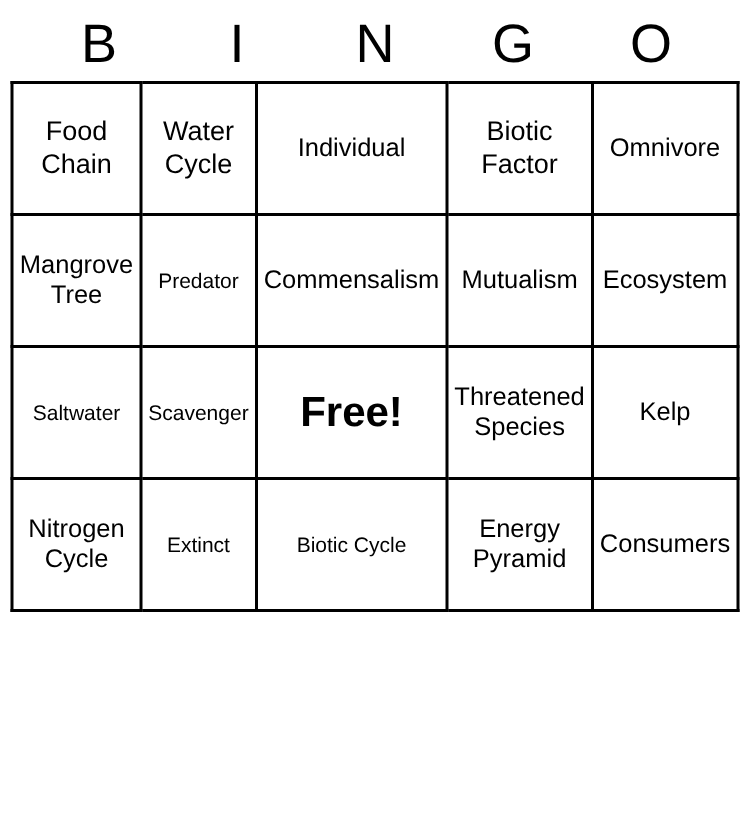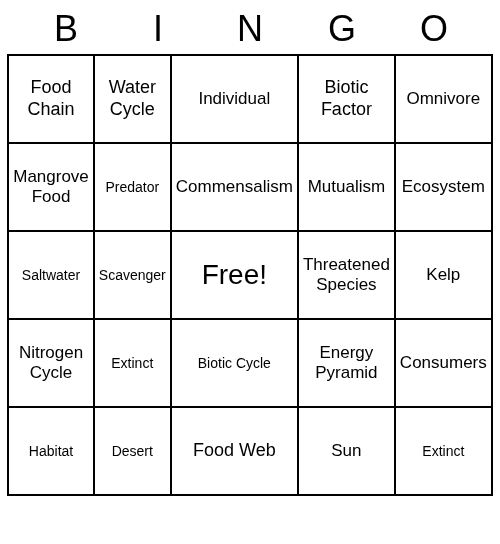--- a/index.html
+++ b/index.html
@@ -60,21 +60,21 @@
       line-height: 1.2;
     }
 
     .cell-small {
       font-size: 17px;
       line-height: 1.2;
     }
 
     .cell-free {
       font-size: 28px;
-      font-weight: normal;
+      font-weight: bold;
       margin-left: 12px;
     }
 
     .cell-xlarge {
       font-size: 17px;
       font-weight: normal;
     }
   </style>
 </head>
 <body>
@@ -90,41 +90,34 @@
 <table class="bingo-grid">
   <tbody id="grid-body">
       <tr>
         <td class="cell-large">Food Chain</td>
         <td class="cell-large">Water Cycle</td>
         <td class="cell-small">Individual</td>
         <td class="cell-large">Biotic Factor</td>
         <td class="cell-small">Omnivore</td>
       </tr>
       <tr>
-        <td class="cell-small">Mangrove Food</td>
+        <td class="cell-small">Mangrove Tree</td>
         <td class="cell-medium">Predator</td>
         <td class="cell-small">Commensalism</td>
         <td class="cell-small">Mutualism</td>
         <td class="cell-small">Ecosystem</td>
       </tr>
       <tr>
         <td class="cell-medium">Saltwater</td>
         <td class="cell-medium">Scavenger</td>
         <td class="cell-free">Free!</td>
         <td class="cell-small">Threatened Species</td>
         <td class="cell-xlarge">Kelp</td>
       </tr>
       <tr>
         <td class="cell-small">Nitrogen Cycle</td>
         <td class="cell-medium">Extinct</td>
         <td class="cell-medium">Biotic Cycle</td>
         <td class="cell-small">Energy Pyramid</td>
         <td class="cell-small">Consumers</td>
       </tr>
-      <tr>
-        <td class="cell-medium">Habitat</td>
-        <td class="cell-medium">Desert</td>
-        <td class="cell-large">Food Web</td>
-        <td class="cell-xlarge">Sun</td>
-        <td class="cell-medium">Extinct</td>
-      </tr>
     </tbody>
 </table>
 
 </body></html>

